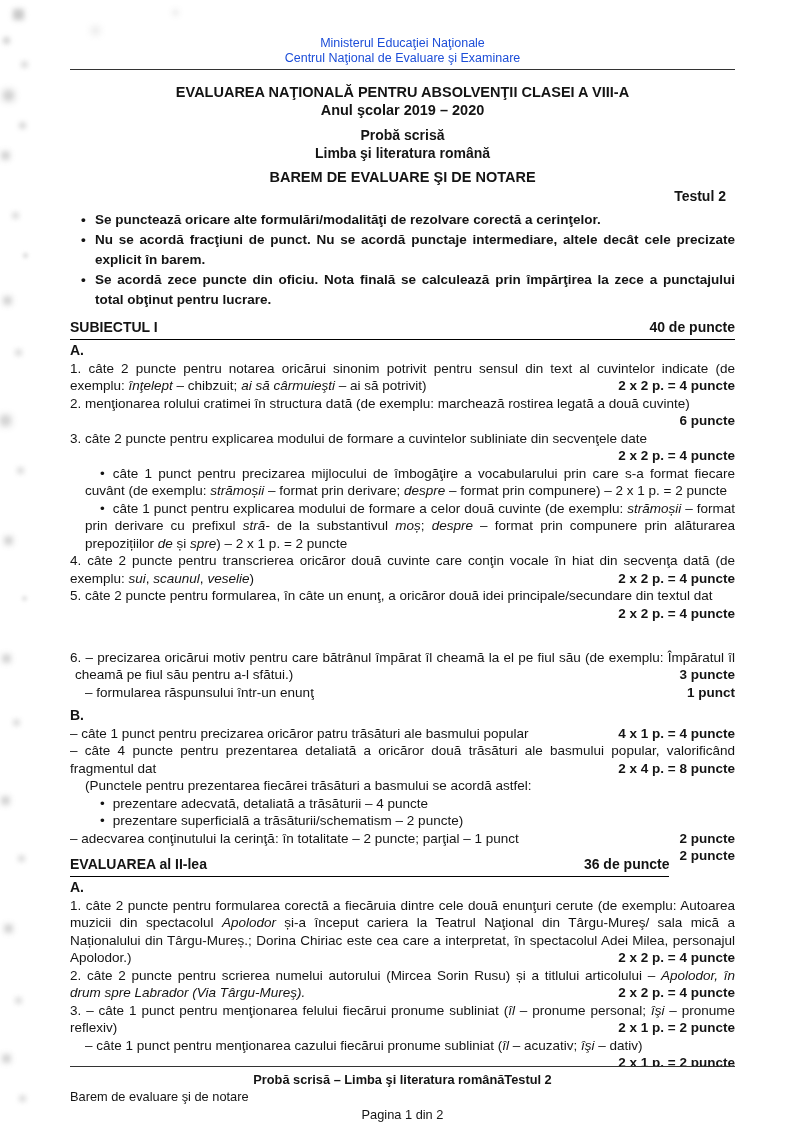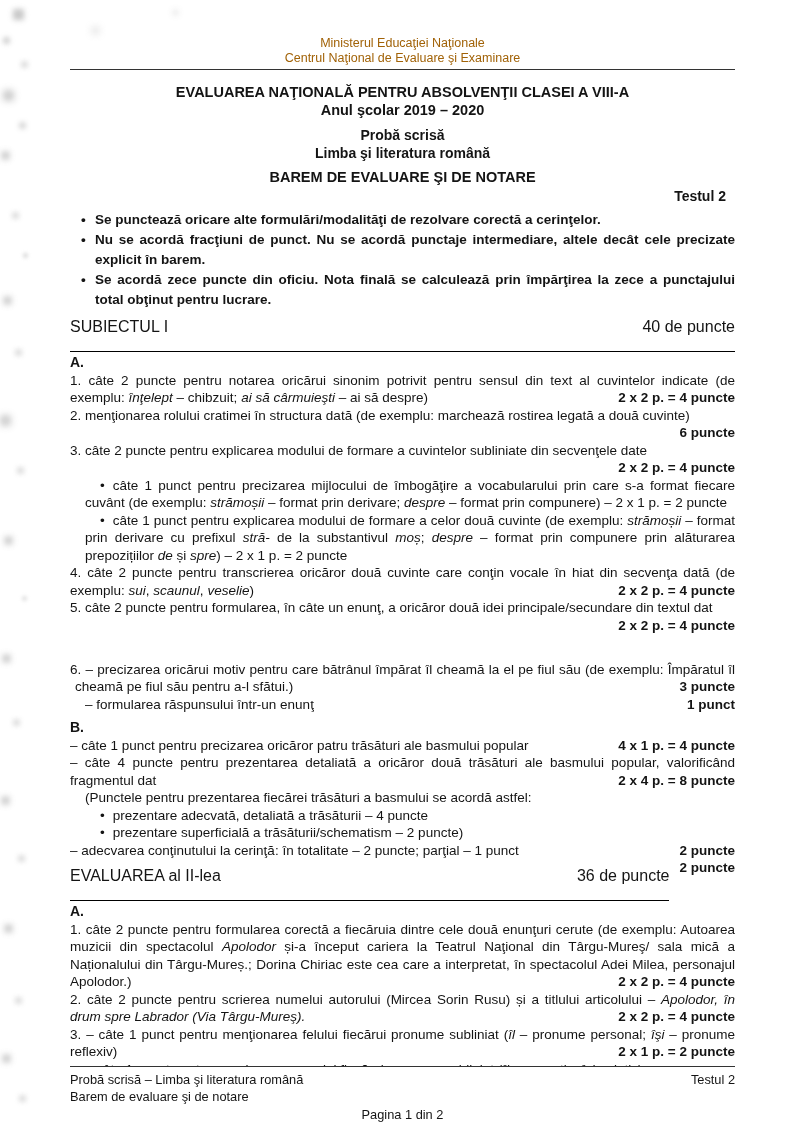--- a/index.html
+++ b/index.html
@@ -19,48 +19,48 @@
       7px 300px 5px 4px rgba(140,140,140,.38), 18px 352px 4px 3px rgba(150,150,150,.32),
       5px 420px 6px 5px rgba(135,135,135,.42), 20px 470px 4px 3px rgba(150,150,150,.32),
       8px 540px 5px 4px rgba(140,140,140,.38), 24px 598px 3px 2px rgba(150,150,150,.28),
       6px 658px 5px 4px rgba(140,140,140,.38), 16px 722px 4px 3px rgba(150,150,150,.32),
       5px 800px 5px 4px rgba(140,140,140,.38), 21px 858px 4px 3px rgba(150,150,150,.32),
       8px 928px 5px 4px rgba(140,140,140,.38), 18px 1000px 4px 3px rgba(150,150,150,.32),
       6px 1058px 5px 4px rgba(140,140,140,.38), 22px 1098px 4px 3px rgba(150,150,150,.32);
     filter:blur(1px);
   }
   .content{position:absolute;left:70px;top:36px;width:665px;}
-  .doc-header{text-align:center;font-size:12.5px;line-height:14.5px;color:#a16207;
+  .doc-header{text-align:center;font-size:12.5px;line-height:14.5px;color:#1d4ed8;
     padding-bottom:4px;border-bottom:1px solid #333;}
   .title-block{text-align:center;font-weight:700;}
   .t-main{font-size:14.5px;line-height:18px;margin-top:13px;}
   .t-year{font-size:14.5px;line-height:18px;}
   .t-proba{font-size:14px;line-height:18px;margin-top:7px;}
   .t-limba{font-size:14px;line-height:18px;}
   .t-barem{font-size:14.5px;line-height:19px;margin-top:6px;}
   .testul{text-align:right;font-weight:700;font-size:14px;line-height:18px;padding-right:9px;}
   .notes{margin-top:5px;font-weight:700;}
   .note{position:relative;padding-left:25px;text-align:justify;line-height:20px;}
   .note .dot{position:absolute;left:11px;top:0;}
   .sec{margin-top:8px;}
-  .sec-head{display:flex;justify-content:space-between;font-weight:400;font-size:16px;
-    line-height:18px;border-bottom:1.5px solid #000;padding-bottom:15px;}
+  .sec-head{display:flex;justify-content:space-between;font-weight:700;font-size:14px;
+    line-height:18px;border-bottom:1.5px solid #000;padding-bottom:3px;}
   .sec-label{font-weight:700;font-size:14px;line-height:17.5px;margin-top:2px;}
   .gap-top{margin-top:6px;}
   .blk{text-align:justify;line-height:17.5px;}
   .blk.blt{padding-left:15px;text-indent:15px;}
   .blk.ind1{padding-left:15px;}
   .blk.hang{padding-left:5px;text-indent:-5px;margin-top:44px;}
   .dot2{margin-right:8px;}
   .score{float:right;font-weight:700;margin-left:10px;}
   .score-line{text-align:right;font-weight:700;line-height:17.5px;}
   .it{font-style:italic;}
   .footer{position:absolute;left:70px;right:65px;top:1066px;bottom:0;background:#fff;
     border-top:1px solid #333;padding-top:4px;font-size:12.8px;line-height:17px;}
-  .f-row{display:flex;justify-content:space-between;}
+  .f-row{display:flex;justify-content:center;font-weight:bold;}
   .f-page{text-align:center;margin-top:1px;}
 </style>
 </head>
 <body>
 
 <div class="artifacts"></div>
 
 <div class="content">
 
   <div class="doc-header">
@@ -84,21 +84,21 @@
       <div class="note"><span class="dot">•</span><span>Se acordă zece puncte din oficiu. Nota finală se calculează prin împărţirea la zece a punctajului total obţinut pentru lucrare.</span></div>
     </div>
 
   <div>
       <section class="sec">
         <div class="sec-head">
           <span>SUBIECTUL I</span>
           <span>40 de puncte</span>
         </div>
         <div class="sec-label">A.</div>
-        <div class="blk"><span>1. câte 2 puncte pentru notarea oricărui sinonim potrivit pentru sensul din text al cuvintelor indicate (de exemplu: </span><span class="it">înţelept</span><span> – chibzuit; </span><span class="it">ai să cârmuieşti</span><span> – ai să despre)</span><span class="score">2 x 2 p. = 4 puncte</span></div>
+        <div class="blk"><span>1. câte 2 puncte pentru notarea oricărui sinonim potrivit pentru sensul din text al cuvintelor indicate (de exemplu: </span><span class="it">înţelept</span><span> – chibzuit; </span><span class="it">ai să cârmuieşti</span><span> – ai să potrivit)</span><span class="score">2 x 2 p. = 4 puncte</span></div>
         <div class="blk"><span>2. menţionarea rolului cratimei în structura dată (de exemplu: marchează rostirea legată a două cuvinte)</span></div>
         <div class="score-line">6 puncte</div>
         <div class="blk"><span>3. câte 2 puncte pentru explicarea modului de formare a cuvintelor subliniate din secvenţele date</span></div>
         <div class="score-line">2 x 2 p. = 4 puncte</div>
         <div class="blk blt"><span class="dot2">•</span><span>câte 1 punct pentru precizarea mijlocului de îmbogăţire a vocabularului prin care s-a format fiecare cuvânt (de exemplu: </span><span class="it">strămoșii</span><span> – format prin derivare; </span><span class="it">despre</span><span> – format prin compunere) – 2 x 1 p. = 2 puncte</span></div>
         <div class="blk blt"><span class="dot2">•</span><span>câte 1 punct pentru explicarea modului de formare a celor două cuvinte (de exemplu: </span><span class="it">strămoșii</span><span> – format prin derivare cu prefixul </span><span class="it">stră-</span><span> de la substantivul </span><span class="it">moș</span><span>; </span><span class="it">despre</span><span> – format prin compunere prin alăturarea prepozițiilor </span><span class="it">de</span><span> și </span><span class="it">spre</span><span>) – 2 x 1 p. = 2 puncte</span></div>
         <div class="blk"><span>4. câte 2 puncte pentru transcrierea oricăror două cuvinte care conţin vocale în hiat din secvenţa dată (de exemplu: </span><span class="it">sui</span><span>, </span><span class="it">scaunul</span><span>, </span><span class="it">veselie</span><span>)</span><span class="score">2 x 2 p. = 4 puncte</span></div>
         <div class="blk"><span>5. câte 2 puncte pentru formularea, în câte un enunţ, a oricăror două idei principale/secundare din textul dat</span><span class="score">2 x 2 p. = 4 puncte</span></div>
         <div class="blk hang"><span>6. – precizarea oricărui motiv pentru care bătrânul împărat îl cheamă la el pe fiul său (de exemplu: Împăratul îl cheamă pe fiul său pentru a-l sfătui.)</span><span class="score">3 puncte</span></div>
         <div class="blk ind1"><span>– formularea răspunsului într-un enunţ</span><span class="score">1 punct</span></div>

